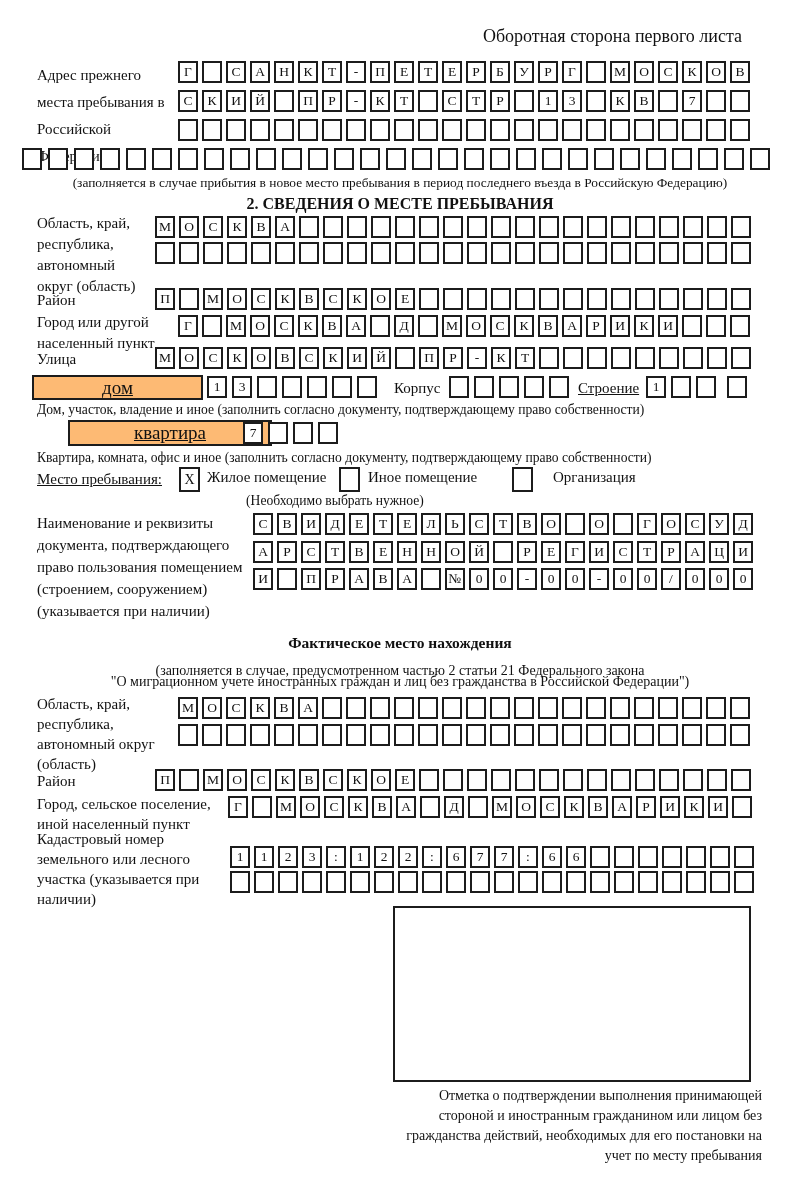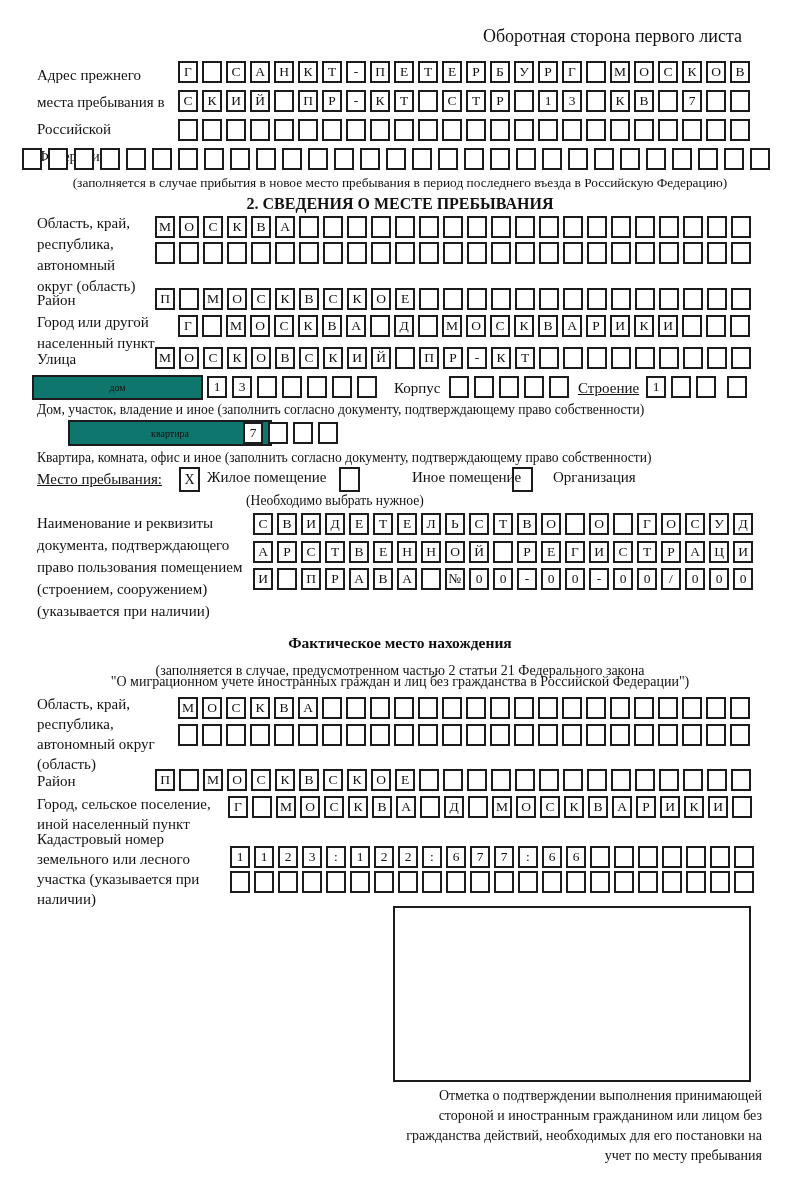--- a/index.html
+++ b/index.html
@@ -10,21 +10,21 @@
   .lbl{font-size:15px;line-height:21px;}
   .lbl-wide{font-size:15px;line-height:27px;}
   .note{font-size:13.4px;text-align:center;width:800px;left:0;}
   .sec-title{font-size:16px;font-weight:bold;text-align:center;width:800px;left:0;}
   .cellrow{display:flex;gap:4px;}
   .cellrow.wgap{gap:6px;}
   .cell{width:20px;height:22px;border:2px solid #1c1c1c;box-sizing:border-box;
         display:inline-flex;align-items:center;justify-content:center;
         font-size:13.5px;background:#fff;flex:0 0 auto;}
   .bigfield{border:2px solid #1c1c1c;box-sizing:border-box;display:flex;
-        align-items:center;justify-content:center;font-size:10px;background:#0f766e;}
+        align-items:center;justify-content:center;font-size:19px;background:#fdba74;text-decoration:underline;}
   .cbox{width:21px;height:25px;border:2px solid #1c1c1c;box-sizing:border-box;
         display:inline-flex;align-items:center;justify-content:center;font-size:14px;}
   .opt-label{font-size:15px;}
   .mark-box{border:2px solid #1c1c1c;box-sizing:border-box;background:#fff;}
   .mark-note{font-size:14px;line-height:20px;text-align:right;}
 </style>
 </head>
 <body>
 
 <div class="page">
@@ -322,21 +322,21 @@
       <span class="cell"></span>
       <span class="cell"></span>
       <span class="cell"></span>
     </div>
   <div class="abs" style="top:450px;left:37px;font-size:13.6px;">Квартира, комната, офис и иное (заполнить согласно документу, подтверждающему право собственности)</div>
 
   <div class="abs lbl" style="top:469px;left:37px;text-decoration:underline;">Место пребывания:</div>
   <div class="abs cbox" style="top:467px;left:179px;">X</div>
   <div class="abs opt-label" style="top:469px;left:207px;text-align:right;">Жилое помещение</div>
   <div class="abs cbox" style="top:467px;left:339px;"></div>
-  <div class="abs opt-label" style="top:469px;left:368px;margin-left:44px;">Иное помещение</div>
+  <div class="abs opt-label" style="top:469px;left:368px;">Иное помещение</div>
   <div class="abs cbox" style="top:467px;left:512px;"></div>
   <div class="abs opt-label" style="top:469px;left:553px;">Организация</div>
   <div class="abs" style="top:493px;left:160px;width:350px;text-align:center;font-size:13.6px;">(Необходимо выбрать нужное)</div>
 
   <div class="abs lbl" style="top:512px;left:37px;width:220px;line-height:22px;">Наименование и реквизиты документа, подтверждающего право пользования помещением (строением, сооружением) (указывается при наличии)</div>
   <div class="abs cellrow" style="top:513px;left:253px;">
       <span class="cell">С</span>
       <span class="cell">В</span>
       <span class="cell">И</span>
       <span class="cell">Д</span>

